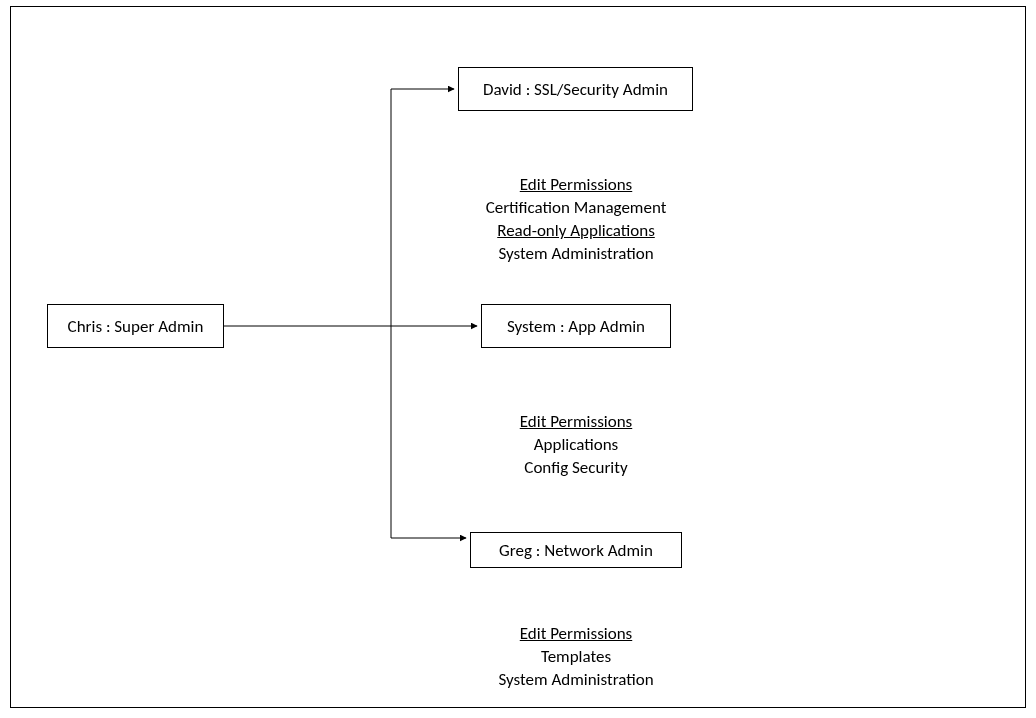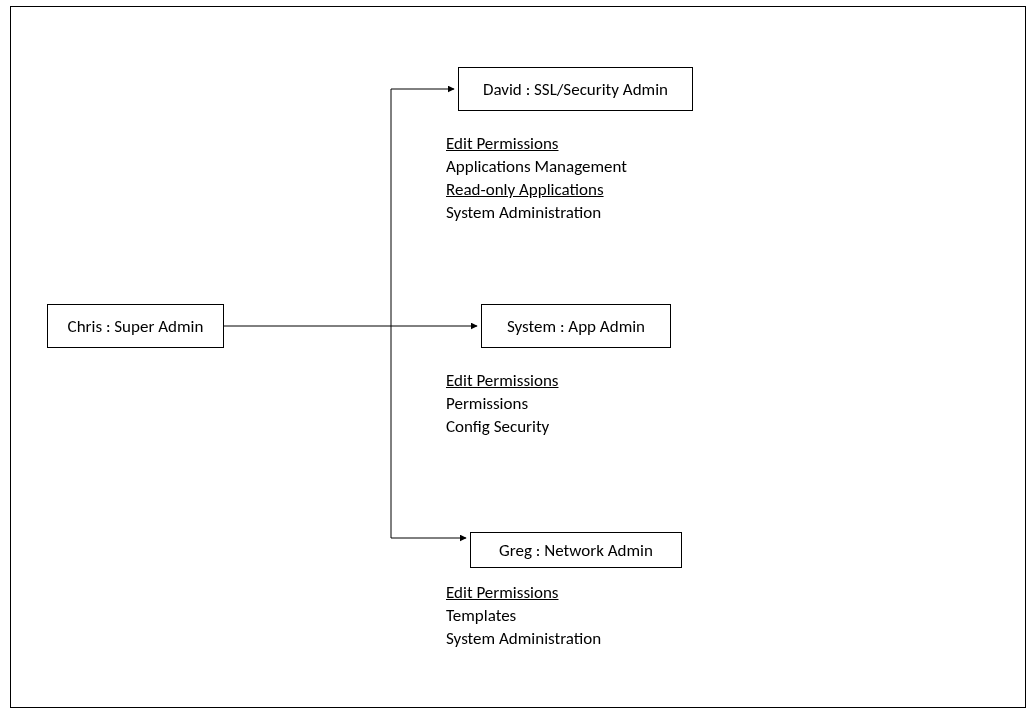--- a/index.html
+++ b/index.html
@@ -32,23 +32,25 @@
     display: flex;
     align-items: center;
     justify-content: center;
     box-sizing: border-box;
     padding: 0 6px;
     white-space: nowrap;
     font-size: 17px;
   }
   .perms {
     position: absolute;
+    text-align: center;
     width: 260px;
     line-height: 1.35;
     font-size: 17px;
+    margin-top: 41px;
   }
   .perms .hdr {
     text-decoration: underline;
   }
   svg.connectors {
     position: absolute;
     left: 0;
     top: 0;
     width: 1036px;
     height: 718px;
@@ -63,31 +65,31 @@
 
   <div class="node" style="left:458px; top:67px; width:235px; height:44px;">
     <span>David : SSL/Security Admin</span>
   </div>
 
   <div class="node" style="left:47px; top:304px; width:177px; height:44px;">
     <span>Chris : Super Admin</span>
   </div>
   <div class="perms" style="left:446px; top:133px;">
     <div class="hdr">Edit Permissions</div>
-    <div>Applications Management</div>
+    <div>Certification Management</div>
     <div class="hdr">Read-only Applications</div>
     <div>System Administration</div>
   </div>
 
   <div class="node" style="left:481px; top:304px; width:190px; height:44px;">
     <span>System : App Admin</span>
   </div>
   <div class="perms" style="left:446px; top:370px;">
     <div class="hdr">Edit Permissions</div>
-    <div>Permissions</div>
+    <div>Applications</div>
     <div>Config Security</div>
   </div>
 
   <div class="node" style="left:470px; top:532px; width:212px; height:36px;">
     <span>Greg : Network Admin</span>
   </div>
   <div class="perms" style="left:446px; top:582px;">
     <div class="hdr">Edit Permissions</div>
     <div>Templates</div>
     <div>System Administration</div>

